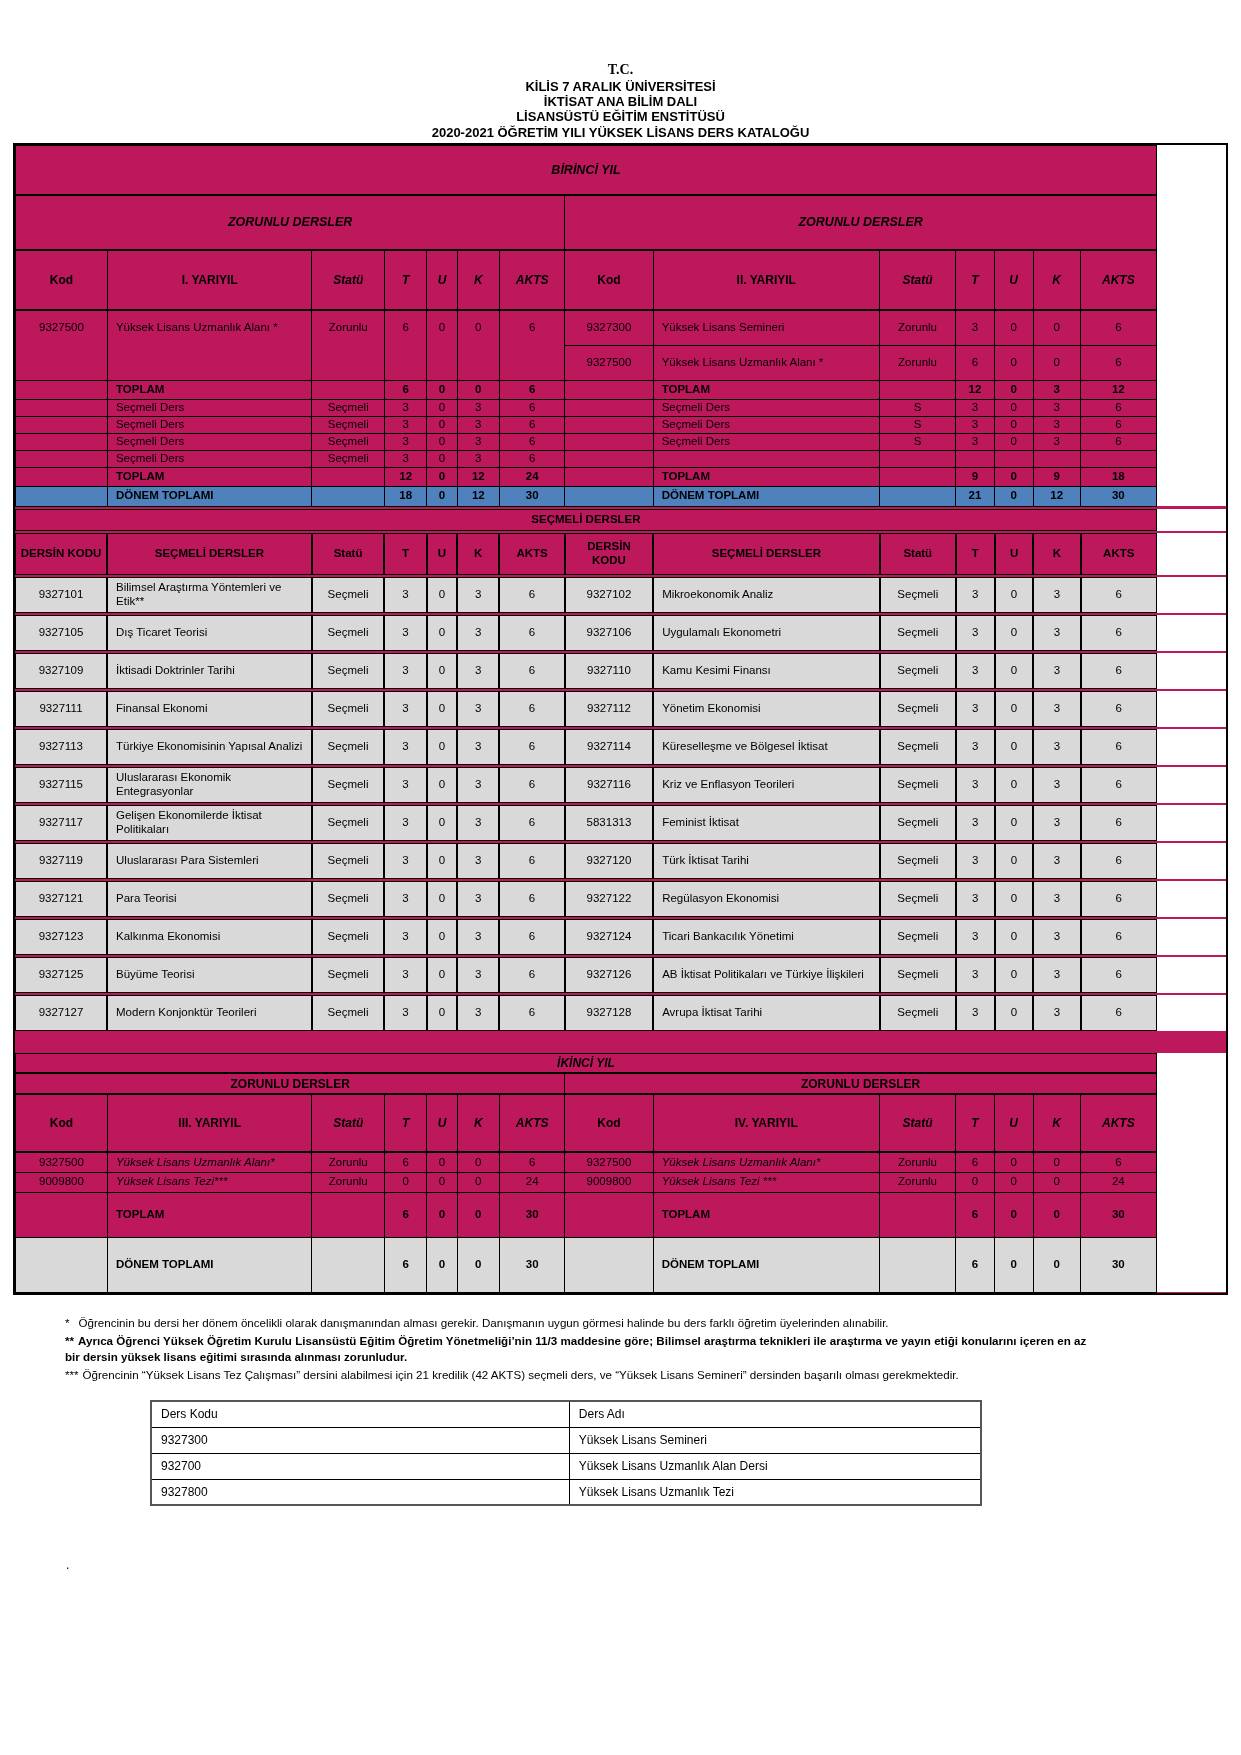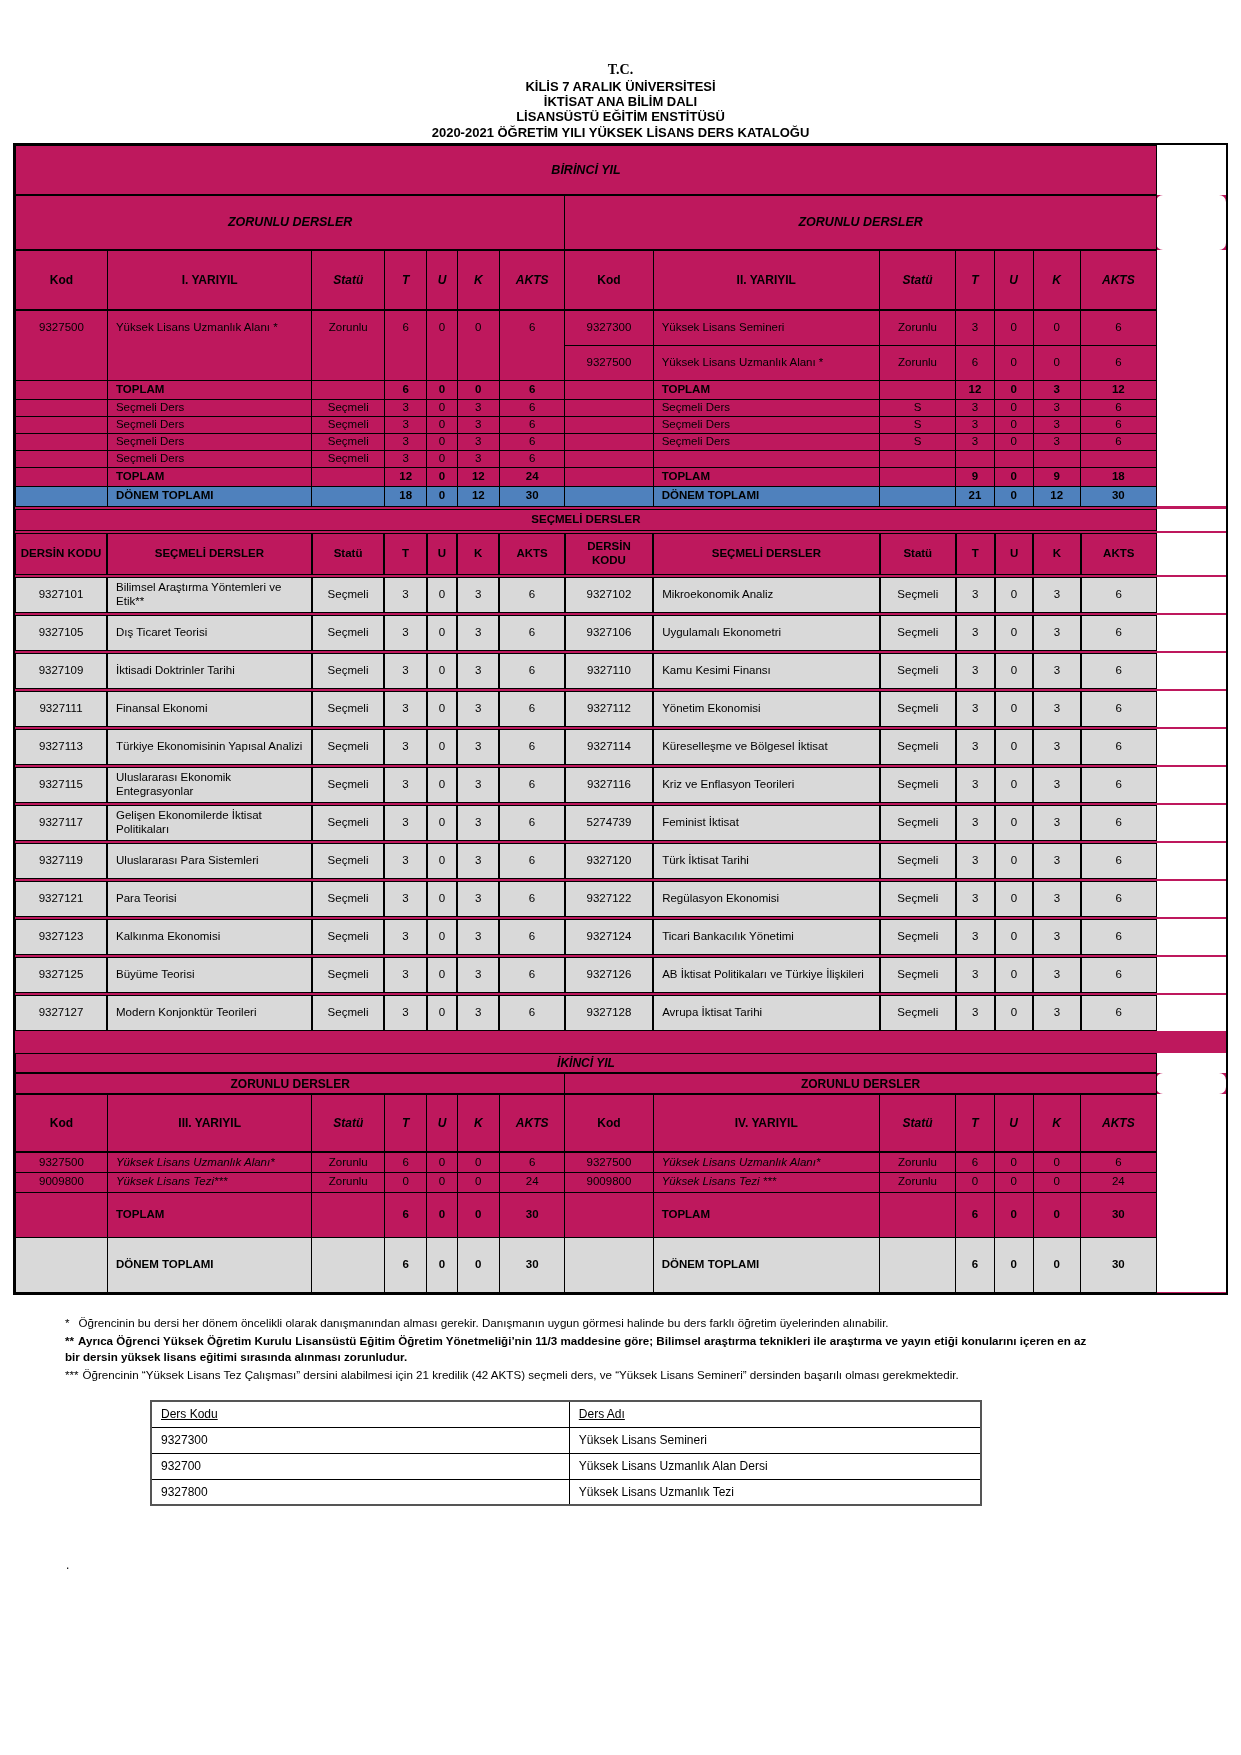--- a/index.html
+++ b/index.html
@@ -18,21 +18,21 @@
   table { width:100%; table-layout:fixed; border-collapse:collapse; }
   .grid td {
     border:1px solid #000; text-align:center; vertical-align:middle;
     padding:1px 3px; font-size:11.5px; line-height:1.2; word-wrap:break-word;
   }
   .grid td.c-name { text-align:left; padding-left:8px; }
   .grid td.c-gutter { border:none !important; background:#fff !important; }
   .grid tr.head td { font-weight:bold; font-size:12px; text-align:center; padding-left:3px; border-bottom:2px solid #000; }
   .year tr.head td.c-statu, .year tr.head td.c-num { font-style:italic; }
   .title-row td { font-weight:bold; font-style:italic; font-size:12.5px; text-align:center; border-bottom:2px solid #000; }
-  .section-row td { font-weight:bold; font-style:italic; font-size:12.5px; text-align:center; border-bottom:2px solid #000;border-radius:7px; }
+  .section-row td { font-weight:bold; font-style:italic; font-size:12.5px; text-align:center; border-bottom:2px solid #000; }
   tr.vtop td { vertical-align:top; padding-top:10px; }
   tr.toplam td { font-weight:bold; }
   tr.donem-blue td { background:#4F81BD; }
   tr.donem-gray td { background:#D9D9D9; }
   
   .elect { border-collapse:separate; border-spacing:0 2px; }
   .elect .title-row td { font-style:normal; font-size:12px; border:1px solid #000; border-bottom:1px solid #000; height:22px; }
   .elect tr.head td { border-bottom:1px solid #000; font-size:11.5px; }
   .elect tr.sec-row td { background:#D9D9D9; }
   .year-gap { height:20px; }
@@ -403,21 +403,21 @@
           <td class="c-gutter"></td>
         </tr>
         <tr class="sec-row" style="height: 36px;">
           <td class="c-kod">9327117</td>
           <td class="c-name">Gelişen Ekonomilerde İktisat Politikaları</td>
           <td class="c-statu">Seçmeli</td>
           <td class="c-num">3</td>
           <td class="c-num">0</td>
           <td class="c-num">3</td>
           <td class="c-num">6</td>
-          <td class="c-kod">5274739</td>
+          <td class="c-kod">5831313</td>
           <td class="c-name">Feminist İktisat</td>
           <td class="c-statu">Seçmeli</td>
           <td class="c-num">3</td>
           <td class="c-num">0</td>
           <td class="c-num">3</td>
           <td class="c-num">6</td>
           <td class="c-gutter"></td>
         </tr>
         <tr class="sec-row" style="height: 36px;">
           <td class="c-kod">9327119</td>
@@ -641,21 +641,21 @@
   </div>
 </div>
 
 <div class="legend-wrap">
   <table class="legend">
     <colgroup>
         <col style="width:50.4%">
         <col style="width:49.6%">
       </colgroup>
     <tbody>
-        <tr class="lhead" style="height: 26px; text-decoration: underline;">
+        <tr class="lhead" style="height: 26px;">
           <td class="c-lkod">Ders Kodu</td>
           <td class="c-lname">Ders Adı</td>
         </tr>
         <tr style="height: 26px;">
           <td class="c-lkod">9327300</td>
           <td class="c-lname">Yüksek Lisans Semineri</td>
         </tr>
         <tr style="height: 26px;">
           <td class="c-lkod">932700</td>
           <td class="c-lname">Yüksek Lisans Uzmanlık Alan Dersi</td>

